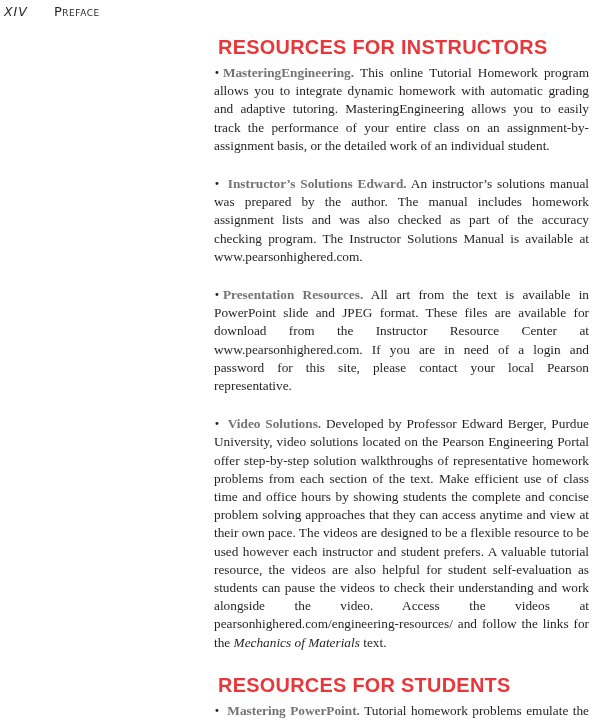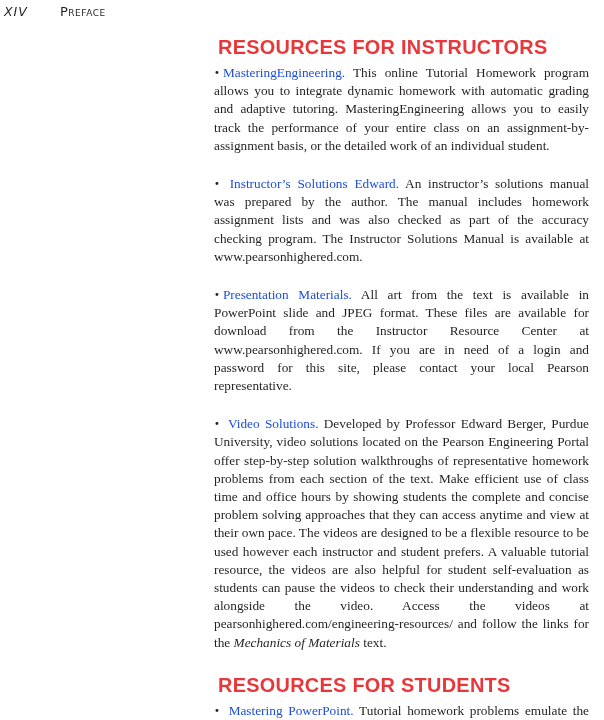--- a/index.html
+++ b/index.html
@@ -25,21 +25,21 @@
       color: #231f20;
     }
     .folio {
       position: absolute;
       left: 0;
       top: 0;
       font-style: italic;
     }
     .runner {
       position: absolute;
-      left: 56px;
+      left: 50px;
       top: 0;
       font-variant: small-caps;
       white-space: nowrap;
       font-size: 13px;
       letter-spacing: 0.5px;
     }
     .column {
       position: absolute;
       left: 214px;
       top: 34px;
@@ -61,22 +61,22 @@
       margin-top: 14px;
     }
     .item {
       font-size: 13.3px;
       line-height: 18.2px;
       text-align: justify;
       margin: 4px 0 20px 0;
       hyphens: none;
     }
     .item .lead {
-      color: #1d4ed8;
-      font-weight: normal;
+      color: #737373;
+      font-weight: bold;
     }
     .bullet {
       font-family: "DejaVu Sans", sans-serif;
       font-size: 10px;
       vertical-align: 1px;
       margin-right: 3px;
     }
     .italic {
       font-style: italic;
       margin-top: 29px;
@@ -91,21 +91,21 @@
 </div>
 
 <div class="column">
 
   <h2 class="section-heading">RESOURCES FOR INSTRUCTORS</h2>
 
   <p class="item"><span class="bullet">•</span><span class="lead">MasteringEngineering.</span><span> This online Tutorial Homework program allows you to integrate dynamic homework with automatic grading and adaptive tutoring. MasteringEngineering allows you to easily track the performance of your entire class on an assignment-by-assignment basis, or the detailed work of an individual student.</span></p>
 
   <p class="item"><span class="bullet">•</span> <span class="lead">Instructor’s Solutions Edward.</span><span> An instructor’s solutions manual was prepared by the author. The manual includes homework assignment lists and was also checked as part of the accuracy checking program. The Instructor Solutions Manual is available at www.pearsonhighered.com.</span></p>
 
-  <p class="item"><span class="bullet">•</span><span class="lead">Presentation Materials.</span><span> All art from the text is available in PowerPoint slide and JPEG format. These files are available for download from the Instructor Resource Center at www.pearsonhighered.com. If you are in need of a login and password for this site, please contact your local Pearson representative.</span></p>
+  <p class="item"><span class="bullet">•</span><span class="lead">Presentation Resources.</span><span> All art from the text is available in PowerPoint slide and JPEG format. These files are available for download from the Instructor Resource Center at www.pearsonhighered.com. If you are in need of a login and password for this site, please contact your local Pearson representative.</span></p>
 
   <p class="item"><span class="bullet">•</span> <span class="lead">Video Solutions.</span><span> Developed by Professor Edward Berger, Purdue University, video solutions located on the Pearson Engineering Portal offer step-by-step solution walkthroughs of representative homework problems from each section of the text. Make efficient use of class time and office hours by showing students the complete and concise problem solving approaches that they can access anytime and view at their own pace. The videos are designed to be a flexible resource to be used however each instructor and student prefers. A valuable tutorial resource, the videos are also helpful for student self-evaluation as students can pause the videos to check their understanding and work alongside the video. Access the videos at pearsonhighered.com/engineering-resources/ and follow the links for the </span><span class="italic">Mechanics of Materials</span><span> text.</span></p>
 
   <h2 class="section-heading second">RESOURCES FOR STUDENTS</h2>
 
   <p class="item"><span class="bullet">•</span> <span class="lead">Mastering PowerPoint.</span><span> Tutorial homework problems emulate the instrutor’s office-hour environment.</span></p>
 
 </div>
 
 </body></html>

